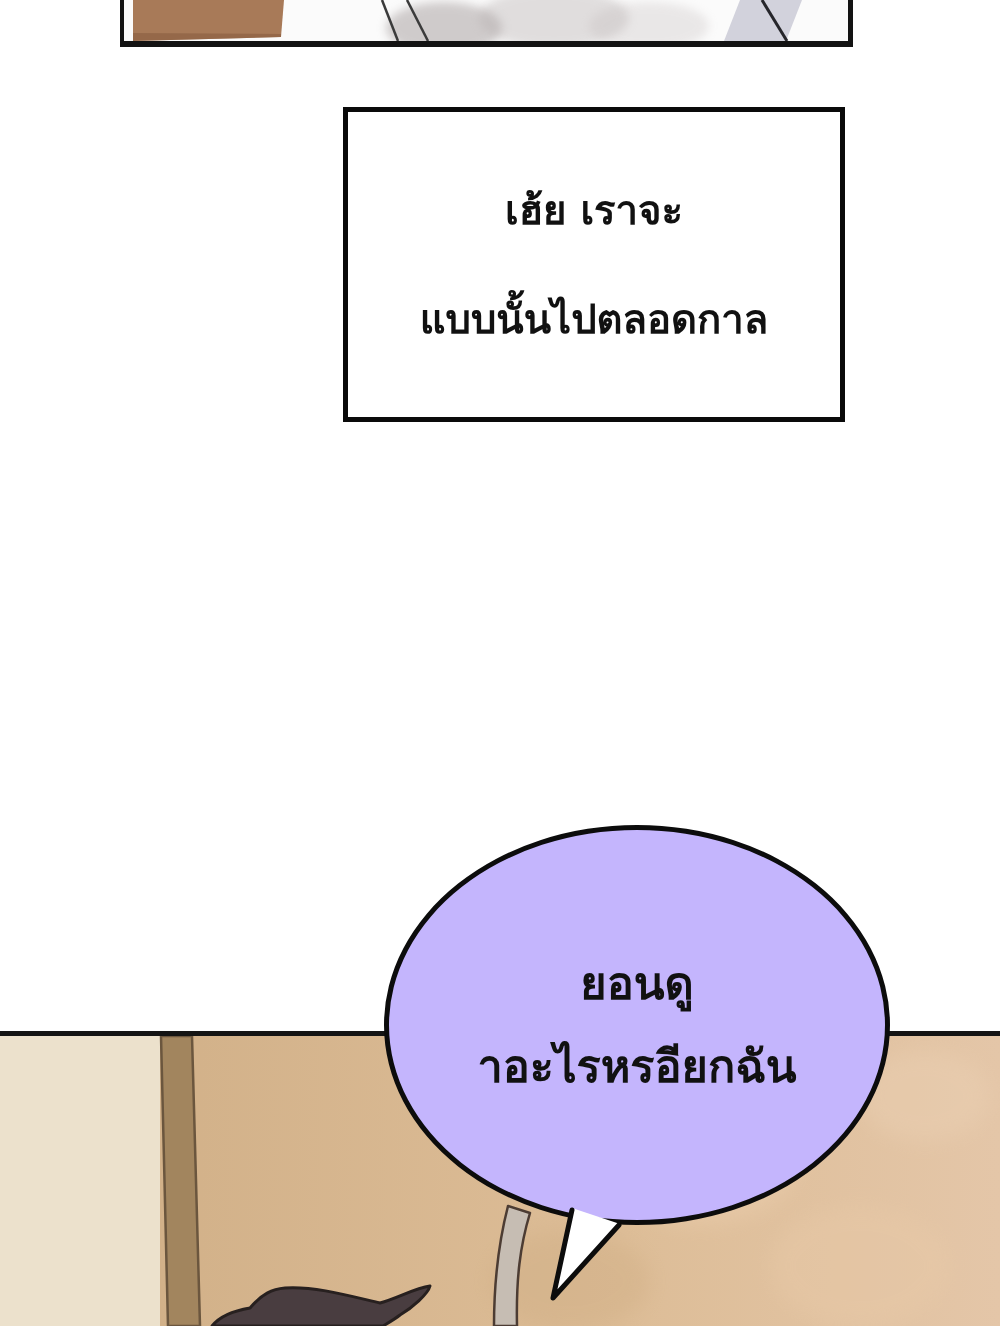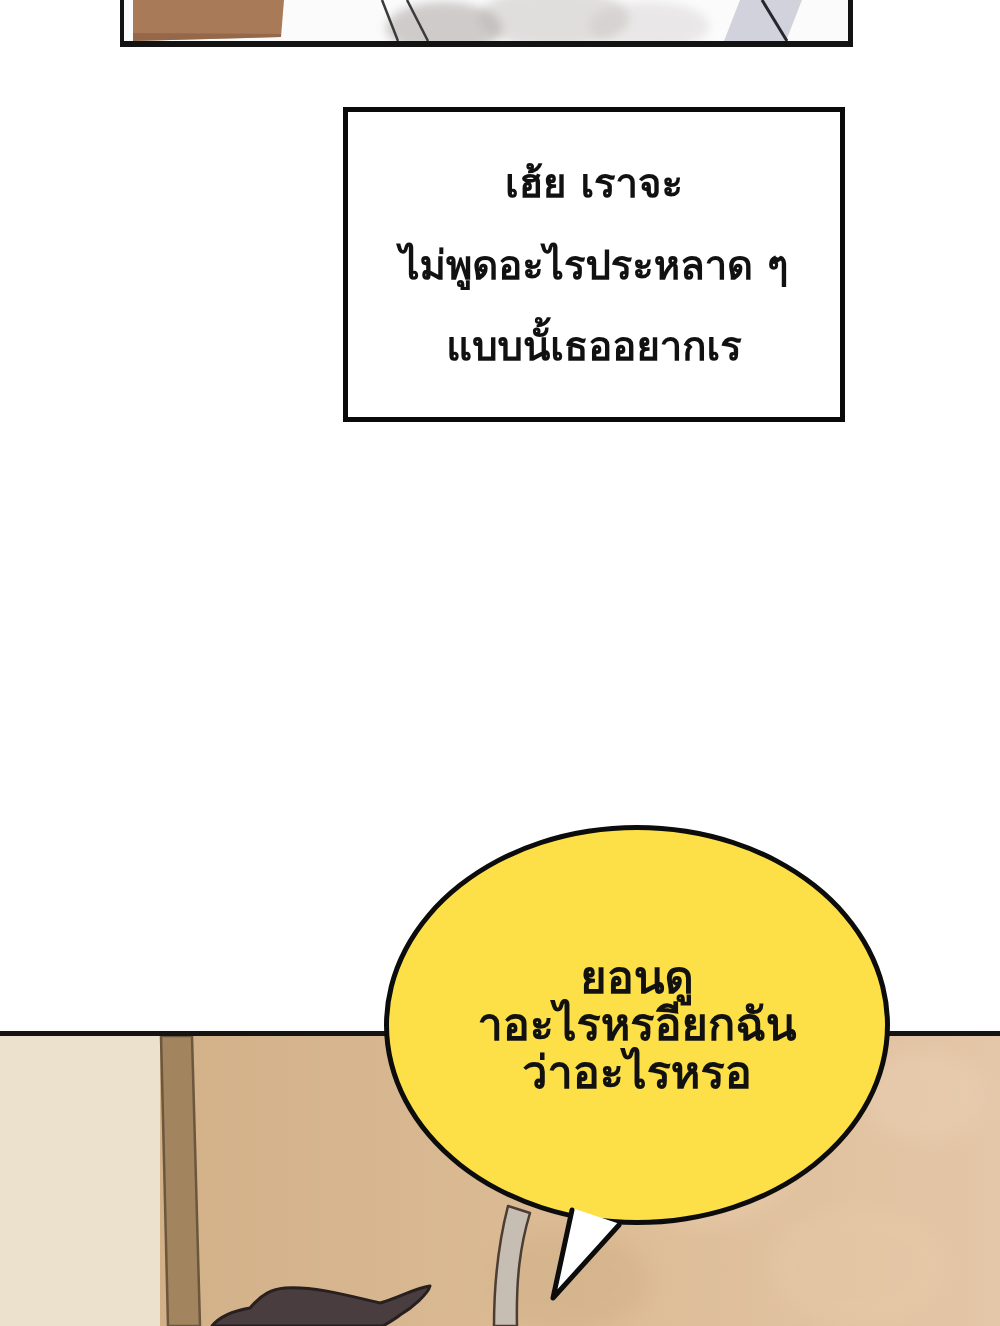--- a/index.html
+++ b/index.html
@@ -53,23 +53,24 @@
   }
   .bottom-panel svg { display: block; }
 
   
   .speech-bubble {
     position: absolute; left: 384px; top: 825px;
     width: 506px; height: 400px;
     box-sizing: border-box;
     border: 5px solid #0c0c0c;
     border-radius: 50%;
-    background: #fde047;
+    background: #c4b5fd;
     display: flex; flex-direction: column;
     justify-content: center; align-items: center;
+    gap: 36px;
     text-align: center;
     z-index: 5;
   }
   .speech-bubble .line {
     font-size: 45px; font-weight: bold; line-height: 1.05;
     white-space: nowrap;
   }
 
   .bubble-tail {
     position: absolute; left: 500px; top: 1190px;
@@ -95,22 +96,21 @@
     <ellipse cx="525" cy="26" rx="60" ry="24" fill="#c2bbbb" opacity="0.3" filter="url(#soft)"></ellipse>
     <line x1="258" y1="0" x2="274" y2="41" stroke="#3b3b3b" stroke-width="2.5"></line>
     <line x1="283" y1="0" x2="304" y2="41" stroke="#3b3b3b" stroke-width="2.5"></line>
     <polygon points="616,0 678,0 662,41 600,41" fill="#d2d2dc"></polygon>
     <line x1="638" y1="0" x2="663" y2="41" stroke="#26262b" stroke-width="3"></line>
   </svg>
 </div>
 
 <div class="dialog-box">
   <div class="line">เฮ้ย เราจะ</div>
-  <div class="line">ไม่พูดอะไรประหลาด ๆ</div>
-  <div class="line">แบบนั้เธออยากเร</div>
+  <div class="line">แบบนั้นไปตลอดกาล</div>
 </div>
 
 <div class="bottom-panel">
   <svg width="1000" height="290" viewBox="0 0 1000 290">
     <defs>
       <linearGradient id="tanGrad" x1="0" y1="0" x2="1" y2="0">
         <stop offset="0" stop-color="#d2b189"></stop>
         <stop offset="0.55" stop-color="#ddbd97"></stop>
         <stop offset="1" stop-color="#e4c6a8"></stop>
       </linearGradient>
@@ -126,19 +126,18 @@
     <ellipse cx="925" cy="60" rx="65" ry="45" fill="#ecd2b5" opacity="0.4" filter="url(#soft2)"></ellipse>
     <polygon points="161,0 192,0 200,290 168,290" fill="#a2855e" stroke="#6b563e" stroke-width="2.5"></polygon>
     <path d="M 508,170 C 499,205 494,240 494,290 L 517,290 C 516,243 520,210 530,177 Z" fill="#c6bdb3" stroke="#4c3c33" stroke-width="2.5" stroke-linejoin="round"></path>
     <path d="M 212,290 C 220,280 232,275 250,272 C 262,258 272,253 285,252 C 315,250 350,260 380,267 C 398,262 415,252 430,250 C 428,258 412,272 400,279 C 395,283 388,287 383,290 Z" fill="#493d40" stroke="#27201f" stroke-width="3" stroke-linejoin="round"></path>
   </svg>
 </div>
 
 <div class="speech-bubble">
   <div class="line">ยอนดู</div>
   <div class="line">าอะไรหรอียกฉัน</div>
-  <div class="line">ว่าอะไรหรอ</div>
 </div>
 
 <svg class="bubble-tail" width="140" height="120" viewBox="0 0 140 120">
   <polygon points="72,18 120,34 53,108" fill="#ffffff"></polygon>
   <polyline points="72,20 53,108 119,35" fill="none" stroke="#0c0c0c" stroke-width="5" stroke-linecap="round" stroke-linejoin="round"></polyline>
 </svg>
 
 </body></html>

